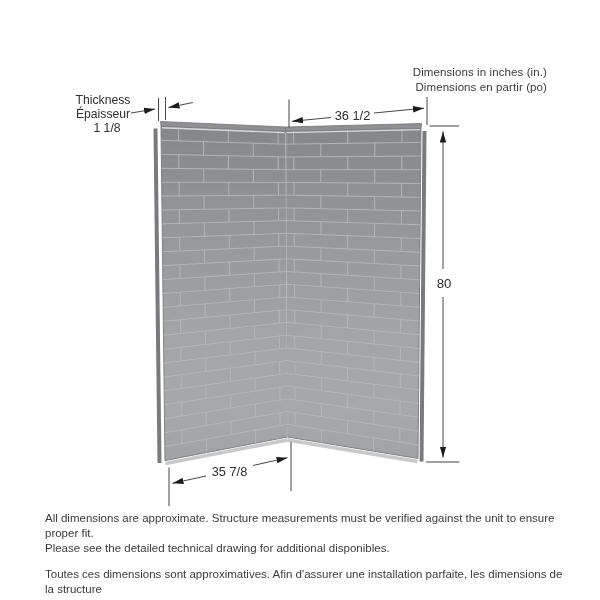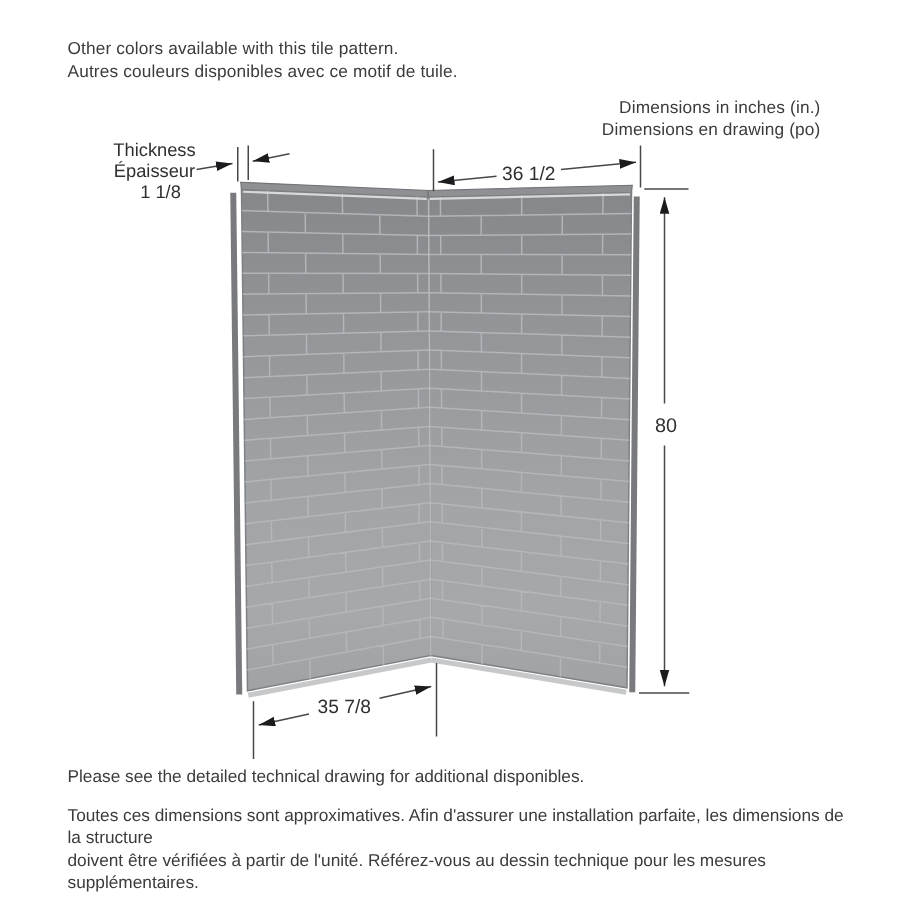--- a/index.html
+++ b/index.html
@@ -13,27 +13,23 @@
   #diagram-svg{position:absolute;left:0;top:0;}
   #footer{position:absolute;left:45px;top:511px;width:525px;font-size:11.5px;line-height:15px;}
   #footer .para2{margin-top:11px;}
   .dim-text{font-family:"Liberation Sans", sans-serif;fill:#2f2f31;}
 </style>
 </head>
 <body>
 
 <div id="canvas">
 
-  <div class="note" id="note-left">
-    <div>Other colors available with this tile pattern.</div>
-    <div>Autres couleurs disponibles avec ce motif de tuile.</div>
-  </div>
   <div class="note" id="note-right">
     <div>Dimensions in inches (in.)</div>
-    <div>Dimensions en drawing (po)</div>
+    <div>Dimensions en partir (po)</div>
   </div>
 
   <svg id="diagram-svg" width="600" height="600" viewBox="0 0 600 600">
     <defs>
       <linearGradient id="tileGrad" x1="0" y1="0" x2="0" y2="1">
         <stop offset="0" stop-color="#85878b"></stop>
         <stop offset="0.30" stop-color="#94969a"></stop>
         <stop offset="0.62" stop-color="#a2a5a8"></stop>
         <stop offset="0.85" stop-color="#a6a9ab"></stop>
         <stop offset="1" stop-color="#a0a3a5"></stop>
@@ -105,20 +101,21 @@
       <line x1="169" y1="467.5" x2="169" y2="506"></line>
       <line x1="291" y1="442" x2="291" y2="491"></line>
       <line x1="206" y1="476" x2="172.5" y2="483.3" marker-end="url(#arr)"></line>
       <line x1="253" y1="465.5" x2="287.5" y2="457.7" marker-end="url(#arr)"></line>
     </g>
     <text class="dim-text" x="229.5" y="475.5" font-size="12.8" text-anchor="middle">35 7/8</text>
   </svg>
 
   <div id="footer">
     <div class="para1">
+      <div>All dimensions are approximate. Structure measurements must be verified against the unit to ensure proper fit.</div>
       <div>Please see the detailed technical drawing for additional disponibles.</div>
     </div>
     <div class="para2">
       <div>Toutes ces dimensions sont approximatives. Afin d'assurer une installation parfaite, les dimensions de la structure</div>
       <div>doivent être vérifiées à partir de l'unité. Référez-vous au dessin technique pour les mesures supplémentaires.</div>
     </div>
   </div>
 </div>
 
 </body></html>

